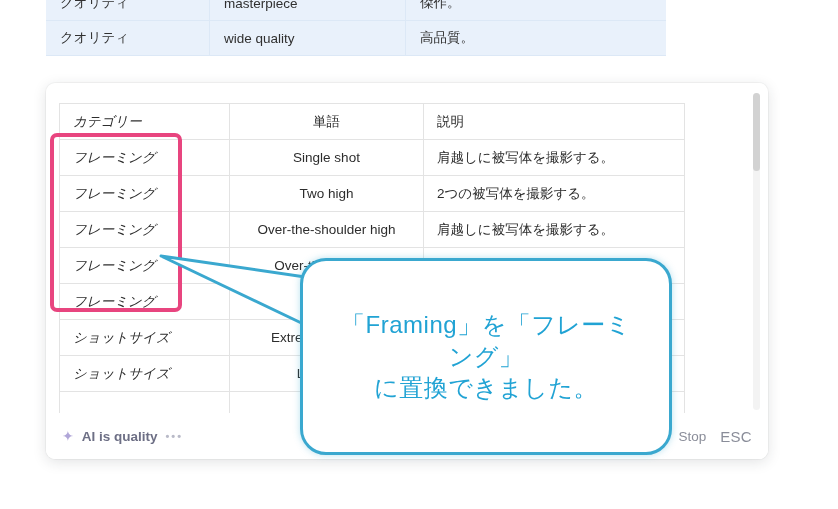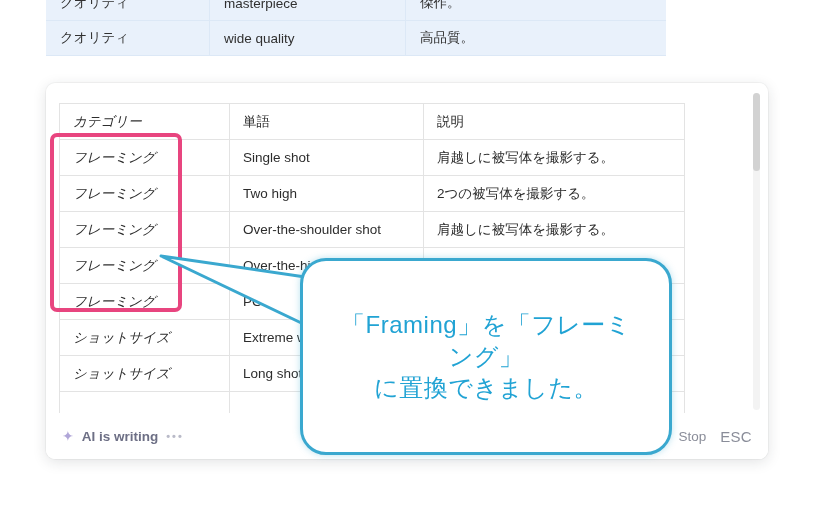--- a/index.html
+++ b/index.html
@@ -84,21 +84,21 @@
     font-weight: normal;
     white-space: nowrap;
     overflow: hidden;
     vertical-align: middle;
     background: #fff;
   }
   .main-table tr th:first-child,
   .main-table tr td:first-child { border-left: 1px solid #e3e3e3; font-style: italic; }
   .main-table tr:first-child th { border-top: 1px solid #e3e3e3; }
   .main-table .c1 { width: 143px; }
-  .main-table .c2 { width: 167px; }
+  .main-table .c2 { width: 167px; text-align: center; }
   .main-table .c3 { width: 234px; }
   .main-table .empty td { height: 48px; }
 
   
   .pink-box {
     position: absolute;
     left: 50px;
     top: 133px;
     width: 132px;
     height: 179px;
@@ -230,21 +230,21 @@
           <td class="c2">Single shot</td>
           <td class="c3">肩越しに被写体を撮影する。</td>
         </tr>
         <tr>
           <td class="c1">フレーミング</td>
           <td class="c2">Two high</td>
           <td class="c3">2つの被写体を撮影する。</td>
         </tr>
         <tr>
           <td class="c1">フレーミング</td>
-          <td class="c2">Over-the-shoulder shot</td>
+          <td class="c2">Over-the-shoulder high</td>
           <td class="c3">肩越しに被写体を撮影する。</td>
         </tr>
         <tr>
           <td class="c1">フレーミング</td>
           <td class="c2">Over-the-hip shot</td>
           <td class="c3">腰越しに被写体を撮影する。</td>
         </tr>
         <tr>
           <td class="c1">フレーミング</td>
           <td class="c2">POV shot</td>
@@ -269,21 +269,21 @@
     </table>
   </div>
 
   <div class="scroll-track">
     <div class="scroll-thumb"></div>
   </div>
 
   <div class="card-footer">
     <div class="writing">
       <span class="sparkle">✦</span>
-      <span>AI is writing</span>
+      <span>AI is quality</span>
       <span class="dots">•••</span>
     </div>
     <div class="stop">
       <span class="stop-label">Stop</span>
       <span class="stop-esc">ESC</span>
     </div>
   </div>
 </div>
 
 <div class="pink-box"></div>

